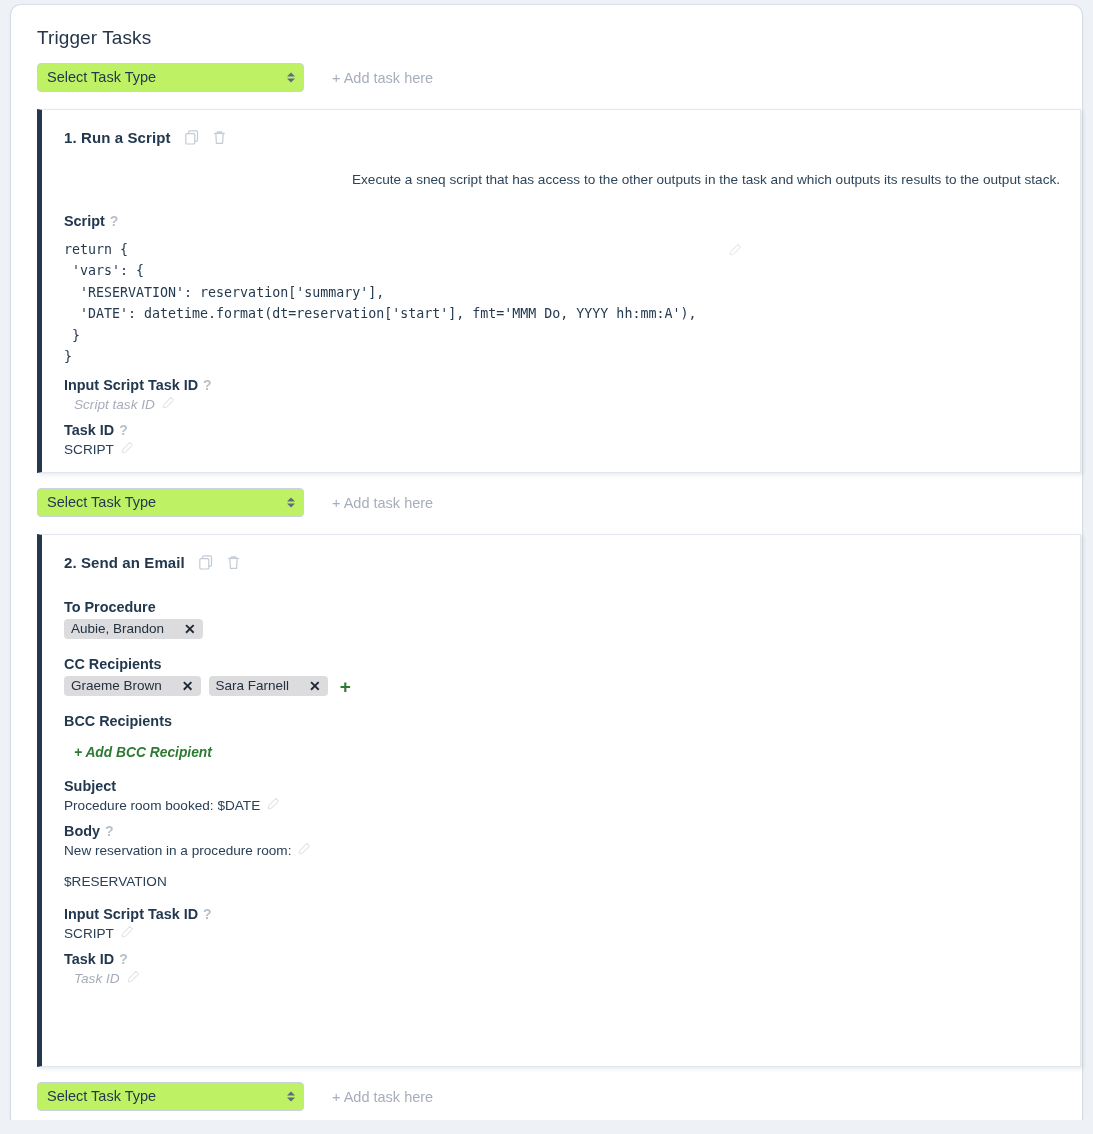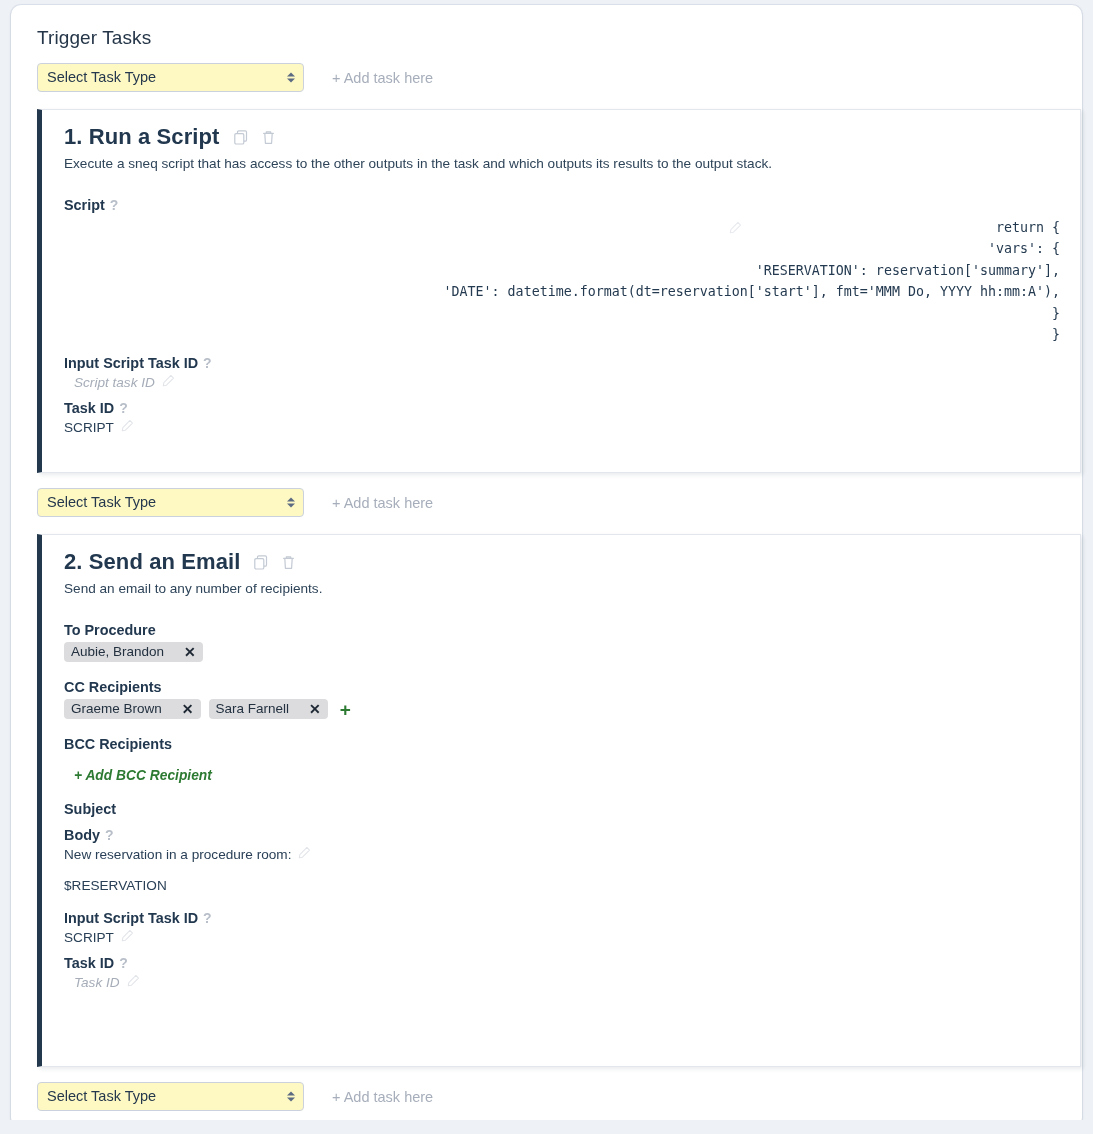--- a/index.html
+++ b/index.html
@@ -27,21 +27,21 @@
     position: absolute; left: 26px; top: 22px;
     font-size: 19px; color: #253649; letter-spacing: .1px;
   }
 
   
   .select-row { position: absolute; display: flex; align-items: center; }
   .task-select {
     width: 267px; height: 29px;
     border: 1px solid #ccd2dd;
     border-radius: 4px;
-    background: #fef9c3;
+    background: #bef264;
     font-family: "Liberation Sans", sans-serif;
     font-size: 14.5px;
     color: #25384d;
     padding: 0 24px 0 9px;
     line-height: 27px;
     position: relative;
     cursor: default;
     white-space: nowrap;
     overflow: hidden;
   }
@@ -67,27 +67,27 @@
     position: absolute;
     background: #ffffff;
     border: 1px solid #e3e6ec;
     border-left: 5px solid #24384d;
     box-shadow: 2px 2px 4px rgba(40,55,80,.10);
   }
   .card-inner { padding: 16px 20px 14px 22px; }
 
   .card-head { display: flex; align-items: center; height: 22px; }
   .card-title {
-    font-size: 22px; font-weight: bold; color: #22384f;
+    font-size: 15px; font-weight: bold; color: #22384f;
     letter-spacing: .1px;
   }
   .icon-btn { margin-left: 14px; cursor: pointer; display: inline-flex; align-items: center; }
   .card-desc {
-    margin-top: 8px;
-    font-size: 13.6px; color: #2e4459;
+    margin-top: 24px;
+    font-size: 13.6px; color: #2e4459; text-align: right;
   }
 
   .field-label {
     font-size: 14.4px; font-weight: bold; color: #22384f;
     margin-top: 17px; display: flex; align-items: center; gap: 5px;
   }
   .field-label.tight { margin-top: 10px; }
   .help {
     color: #b8bfc9; font-weight: bold; font-size: 14px; cursor: pointer;
   }
@@ -98,22 +98,21 @@
     margin-top: 3px;
   }
   .value-line.placeholder { color: #a6adb8; font-style: italic; }
 
   .code {
     font-family: "DejaVu Sans Mono", "Liberation Mono", monospace;
     font-size: 13.3px;
     color: #243a50;
     line-height: 21.4px;
     white-space: pre;
-    margin-top: 4px;
-    text-align: right;
+    margin-top: 10px;
   }
   .code-wrap { position: relative; }
   .code-pencil { position: absolute; right: 318px; top: 3px; }
 
   
   .pencil { width: 13px; height: 13px; display: inline-block; opacity: .55; }
 
   
   .chip-row { display: flex; align-items: center; gap: 8px; margin-top: 4px; flex-wrap: wrap; }
   .chip {
@@ -243,21 +242,20 @@
               <rect x="0.8" y="3.6" width="9" height="10.4" rx="1.3" fill="#fff" stroke="#c3cad4" stroke-width="1.2"></rect>
             </svg>
           </span>
           <span class="icon-btn">
             <svg width="13" height="15" viewBox="0 0 13 15" fill="none">
               <path d="M1.6 3.3h9.8M4.3 3.3V1.9h4.4v1.4M2.8 3.3l.6 10h6.2l.6-10" stroke="#c3cad4" stroke-width="1.2" stroke-linecap="round" stroke-linejoin="round"></path>
             </svg>
           </span>
         </div>
 
-        <div class="card-desc">Send an email to any number of recipients.</div>
 
         <div class="field-label" style="margin-top:26px;">To Procedure</div>
         <div class="chip-row">
           <span class="chip">
             <span>Aubie, Brandon</span>
             <span class="x">✕</span>
           </span>
         </div>
 
         <div class="field-label">CC Recipients</div>
@@ -270,20 +268,28 @@
             <span>Sara Farnell</span>
             <span class="x">✕</span>
           </span>
           <span class="plus-green">+</span>
         </div>
 
         <div class="field-label">BCC Recipients</div>
         <div class="add-bcc">+ Add BCC Recipient</div>
 
         <div class="field-label">Subject</div>
+        <div class="value-line">
+          <span>Procedure room booked: $DATE</span>
+          <span>
+            <svg class="pencil" viewBox="0 0 14 14" fill="none">
+                <path d="M9.6 1.6l2.8 2.8-7.6 7.6-3.4.6.6-3.4 7.6-7.6z" stroke="#c9cfd8" stroke-width="1.1" stroke-linejoin="round"></path>
+              </svg>
+          </span>
+        </div>
 
         <div class="field-label tight">
           <span>Body</span>
           <span class="help">?</span>
         </div>
         <div class="value-line">
           <span>New reservation in a procedure room:</span>
           <span>
             <svg class="pencil" viewBox="0 0 14 14" fill="none">
                 <path d="M9.6 1.6l2.8 2.8-7.6 7.6-3.4.6.6-3.4 7.6-7.6z" stroke="#c9cfd8" stroke-width="1.1" stroke-linejoin="round"></path>

